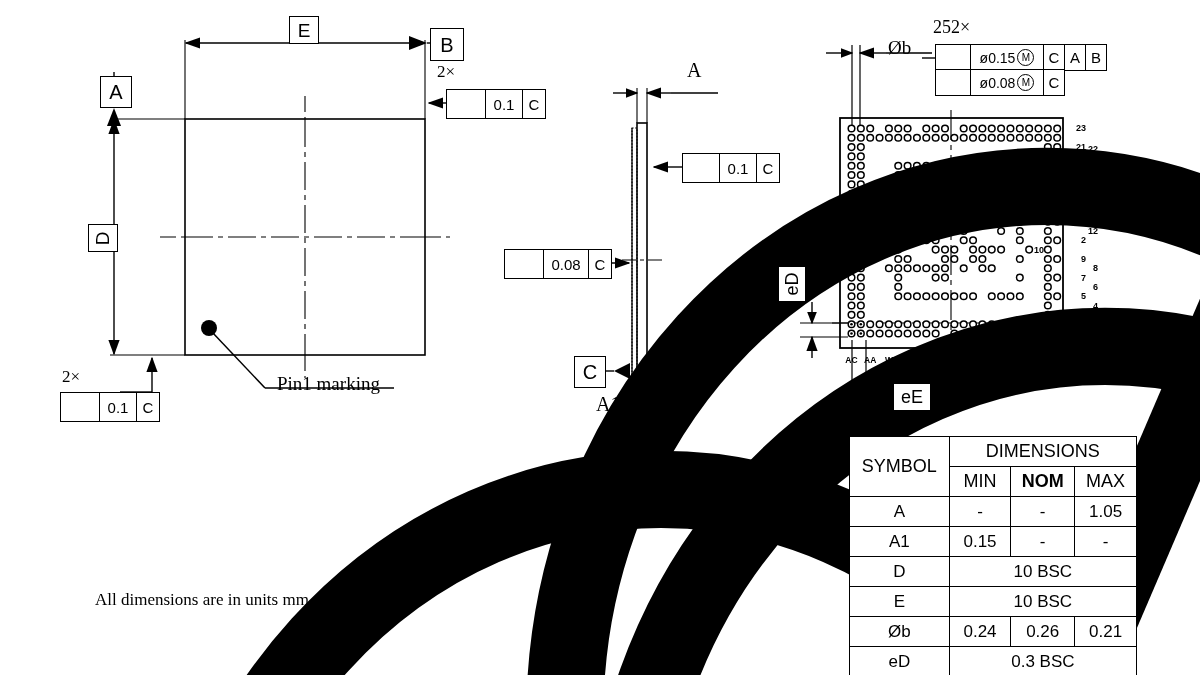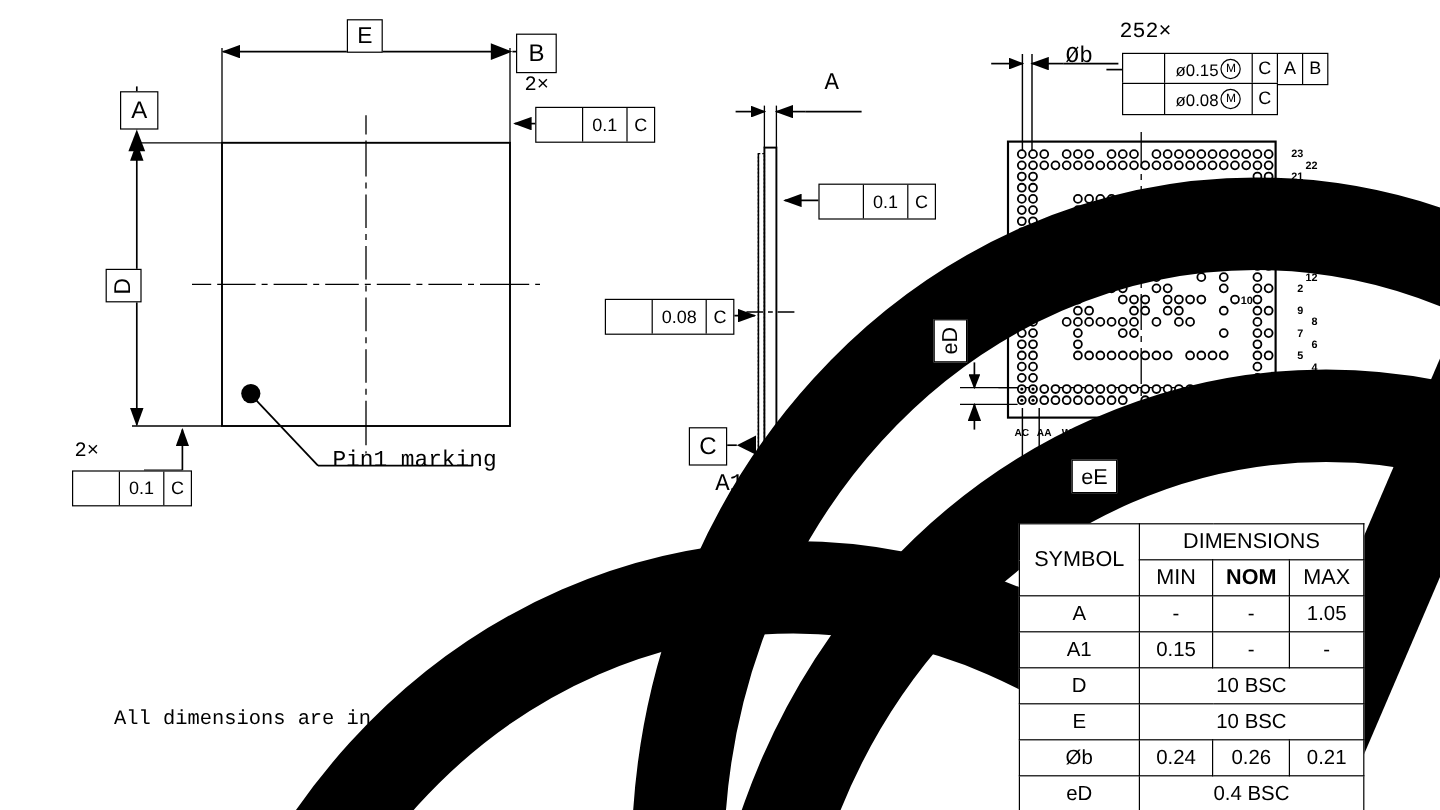--- a/index.html
+++ b/index.html
@@ -2,21 +2,21 @@
 <html><head>
 <meta charset="utf-8">
 <style>
   html,body{margin:0;padding:0;background:#ffffff;}
   body{width:1200px;height:675px;position:relative;overflow:hidden;
        font-family:"Liberation Sans", sans-serif;color:#000;}
   .stage{position:absolute;left:0;top:0;width:1200px;height:675px;}
   svg{position:absolute;left:0;top:0;width:1200px;height:675px;}
   
   .t{position:absolute;white-space:nowrap;line-height:1;}
-  .sans{font-family:Liberation Mono, monospace;}
+  .sans{font-family:Liberation Serif, serif;}
   
   .boxlbl{position:absolute;border:1.6px solid #000;background:#fff;
           display:flex;align-items:center;justify-content:center;
           font-family:"Liberation Sans", sans-serif;line-height:1;}
   .rot90{transform:rotate(-90deg);}
   
   .fcf{position:absolute;display:flex;border:1.6px solid #000;background:#fff;
        align-items:stretch;}
   .fcf > div{border-right:1.6px solid #000;display:flex;align-items:center;
              justify-content:center;padding:0 4px;font-size:15px;}
@@ -531,21 +531,21 @@
       <div class="colletter" style="left: 994.1px; top: 355px;">G</div>
       <div class="colletter" style="left: 1003.45px; top: 365px;">F</div>
       <div class="colletter" style="left: 1012.8px; top: 355px;">E</div>
       <div class="colletter" style="left: 1022.15px; top: 365px;">D</div>
       <div class="colletter" style="left: 1031.5px; top: 355px;">C</div>
       <div class="colletter" style="left: 1040.85px; top: 365px;">B</div>
       <div class="colletter" style="left: 1050.2px; top: 355px;">A</div>
     </div>
 <div id="rowlabels">
       <div class="rownum" style="top: 123.46px; left: 1070px;">23</div>
-      <div class="rownum" style="top: 133px; left: 1082px;">22</div>
+      <div class="rownum" style="top: 144px; left: 1082px;">22</div>
       <div class="rownum" style="top: 142.1px; left: 1070px;">21</div>
       <div class="rownum" style="top: 151.42px; left: 1082px;">20</div>
       <div class="rownum" style="top: 160.74px; left: 1070px;">19</div>
       <div class="rownum" style="top: 170.06px; left: 1082px;">18</div>
       <div class="rownum" style="top: 179.38px; left: 1070px;">17</div>
       <div class="rownum" style="top: 188.7px; left: 1082px;">16</div>
       <div class="rownum" style="top: 198.02px; left: 1070px;">15</div>
       <div class="rownum" style="top: 207.34px; left: 1082px;">14</div>
       <div class="rownum" style="top: 216.66px; left: 1070px;">13</div>
       <div class="rownum" style="top: 225.98px; left: 1082px;">12</div>
@@ -600,18 +600,18 @@
           <td colspan="3">10 BSC</td>
         </tr>
         <tr>
           <td>Øb</td>
           <td>0.24</td>
           <td>0.26</td>
           <td>0.21</td>
         </tr>
         <tr>
           <td>eD</td>
-          <td colspan="3">0.4 BSC</td>
+          <td colspan="3">0.3 BSC</td>
         </tr>
       </tbody>
 </table>
 
 </div>
 
 </body></html>

